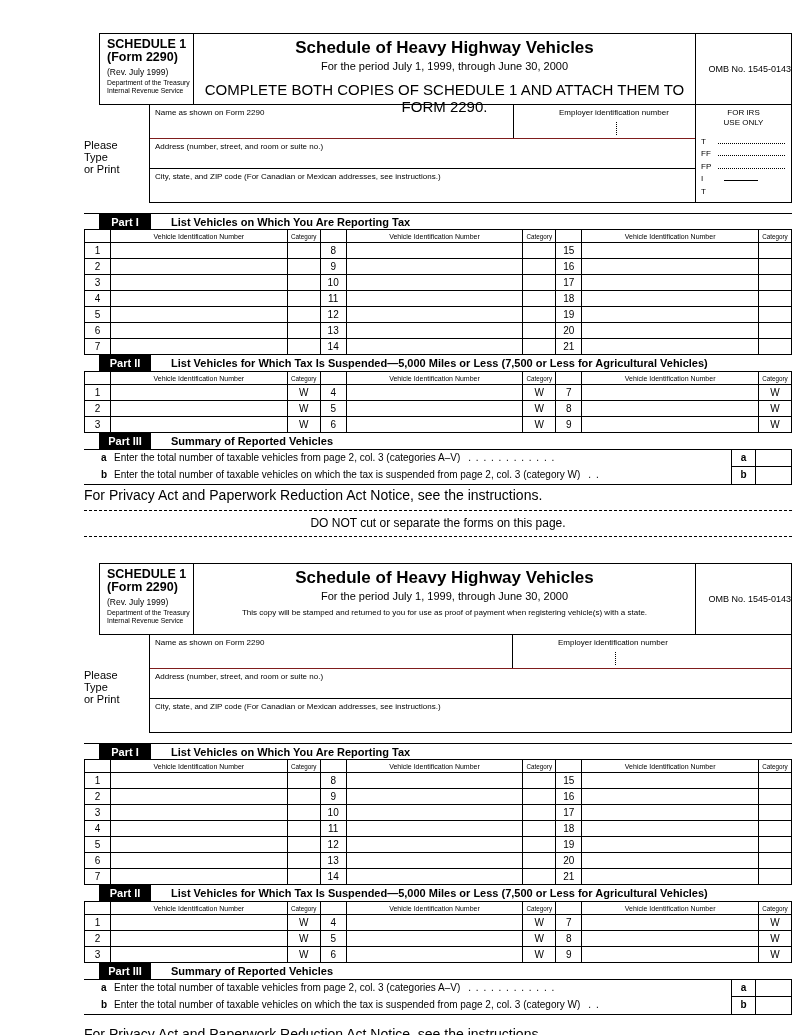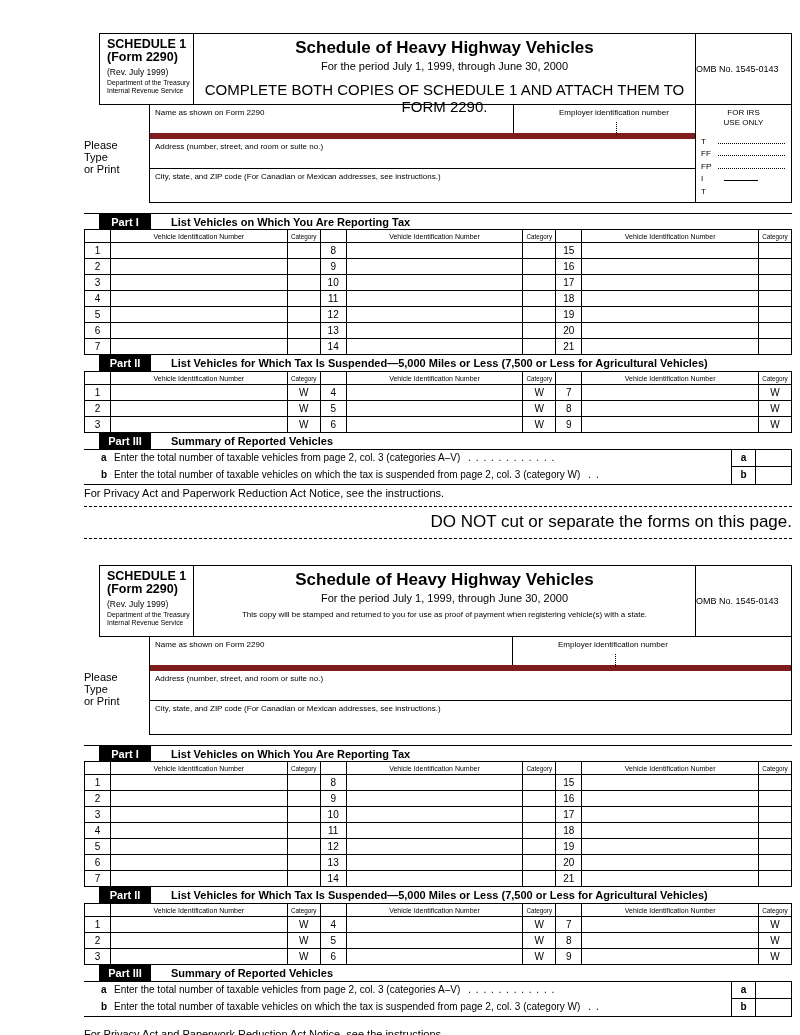--- a/index.html
+++ b/index.html
@@ -14,28 +14,28 @@
   .header { display:flex; border:1px solid #000; margin-left:15px; height:72px; }
   .h-left { width:94px; border-right:1px solid #000; padding:4px 2px 2px 7px; }
   .h-sched { font-size:12.5px; font-weight:bold; line-height:13px; }
   .h-rev { font-size:8.5px; margin-top:3px; margin-bottom:2px; }
   .h-tiny { font-size:6.8px; line-height:7.6px; }
   .h-center { flex:1; text-align:center; padding-top:4px; }
   .h-title { font-size:17px; font-weight:bold; }
   .h-period { font-size:11px; margin-top:2px; }
   .h-instr { font-size:15px; margin-top:9px; }
   .copy2 .h-instr { font-size:8px; margin-top:6px; line-height:10px; max-width:420px; margin-left:auto; margin-right:auto; }
-  .h-right { width:96px; border-left:1px solid #000; display:flex; align-items:center; justify-content:flex-start; font-size:9px; text-align:center; }
+  .h-right { width:96px; border-left:1px solid #000; display:flex; align-items:center; justify-content:flex-end; font-size:9px; text-align:center; }
 
   
   .name-area { display:flex; }
   .please { width:65px; font-size:11px; line-height:12px; padding-top:34px; }
   .name-box { flex:1; border:1px solid #000; border-top:none; display:flex; }
   .nb-main { flex:1; display:flex; flex-direction:column; }
-  .nb-row1 { display:flex; height:34px; border-bottom:6px solid #7f1d1d;gap:40px; }
+  .nb-row1 { display:flex; height:34px; border-bottom:1px solid #7f1d1d;gap:40px; }
   .nb-name { flex:1; border-right:1px solid #000; padding:3px 5px; }
   .nb-ein { width:141px; padding:3px 5px; position:relative; }
   .copy2 .nb-ein { width:238px; }
   .ein-sep { position:absolute; left:62px; top:17px; height:13px; border-left:1px dotted #000; }
   .nb-row2 { height:30px; border-bottom:1px solid #000; padding:3px 5px; }
   .nb-row3 { height:33px; padding:3px 5px; }
   .fld-label { font-size:8px; }
   .irs-use { width:96px; border-left:1px solid #000; font-size:8px; padding:3px 5px 0 5px; }
   .irs-title { text-align:center; line-height:9.5px; margin-bottom:6px; }
   .irs-row { display:flex; align-items:flex-end; height:12.5px; }
@@ -61,25 +61,25 @@
   
   .p3 { border-bottom:1px solid #000; }
   .p3-row { display:flex; height:17px; line-height:16px; font-size:10px; }
   .p3-prefix { font-weight:bold; margin-left:17px; width:13px; }
   .p3-dots { flex:1; overflow:hidden; white-space:nowrap; padding-left:8px; letter-spacing:1px; }
   .p3-ref { width:24px; border-left:1px solid #000; text-align:center; font-weight:bold; }
   .p3-entry { width:37px; border-left:1px solid #000; border-right:1px solid #000; }
   .p3-row.first .p3-ref, .p3-row.first .p3-entry { border-bottom:1px solid #000; }
 
   
-  .privacy { font-size:11px; margin-top:2px; }
+  .privacy { font-size:14px; margin-top:2px; }
   .copy2 .privacy { margin-top:11px; }
   .cut-area { margin-top:7px; }
   .dashed { border-top:1px dashed #000; height:0; }
-  .cut-text { text-align:right; font-size:17px; padding:5px 0 6px 0; }
+  .cut-text { text-align:center; font-size:12px; padding:5px 0 6px 0; }
   .copy2 { margin-top:26px; }
 </style>
 </head>
 <body>
 
 <div class="page">
 
   <div class="copy copy1">
 
     <div class="header">

